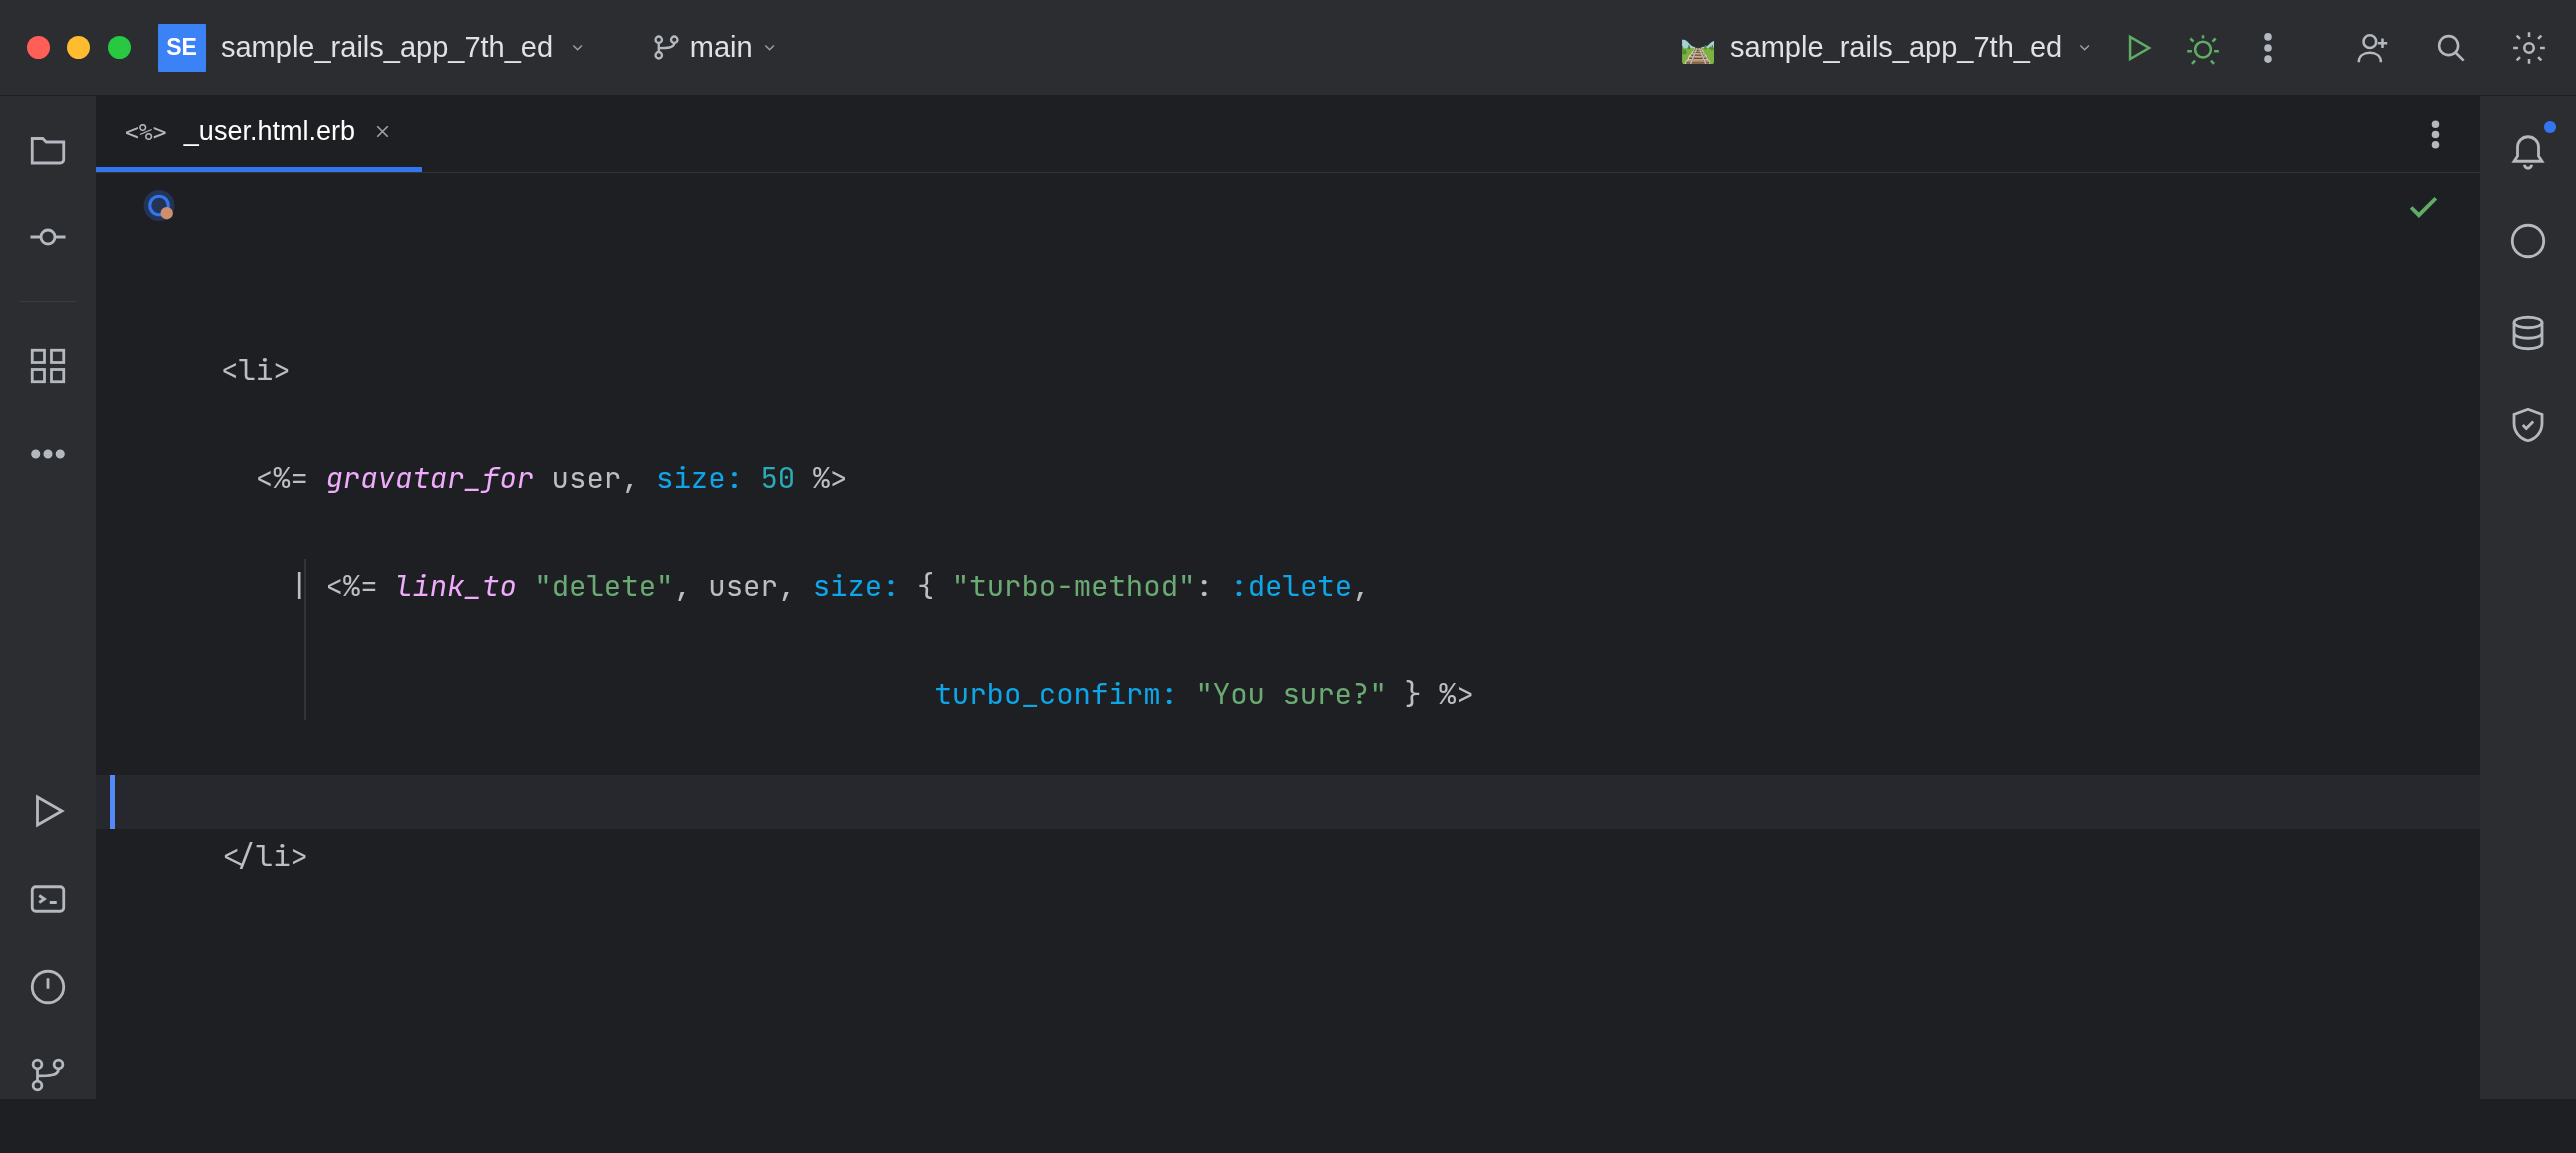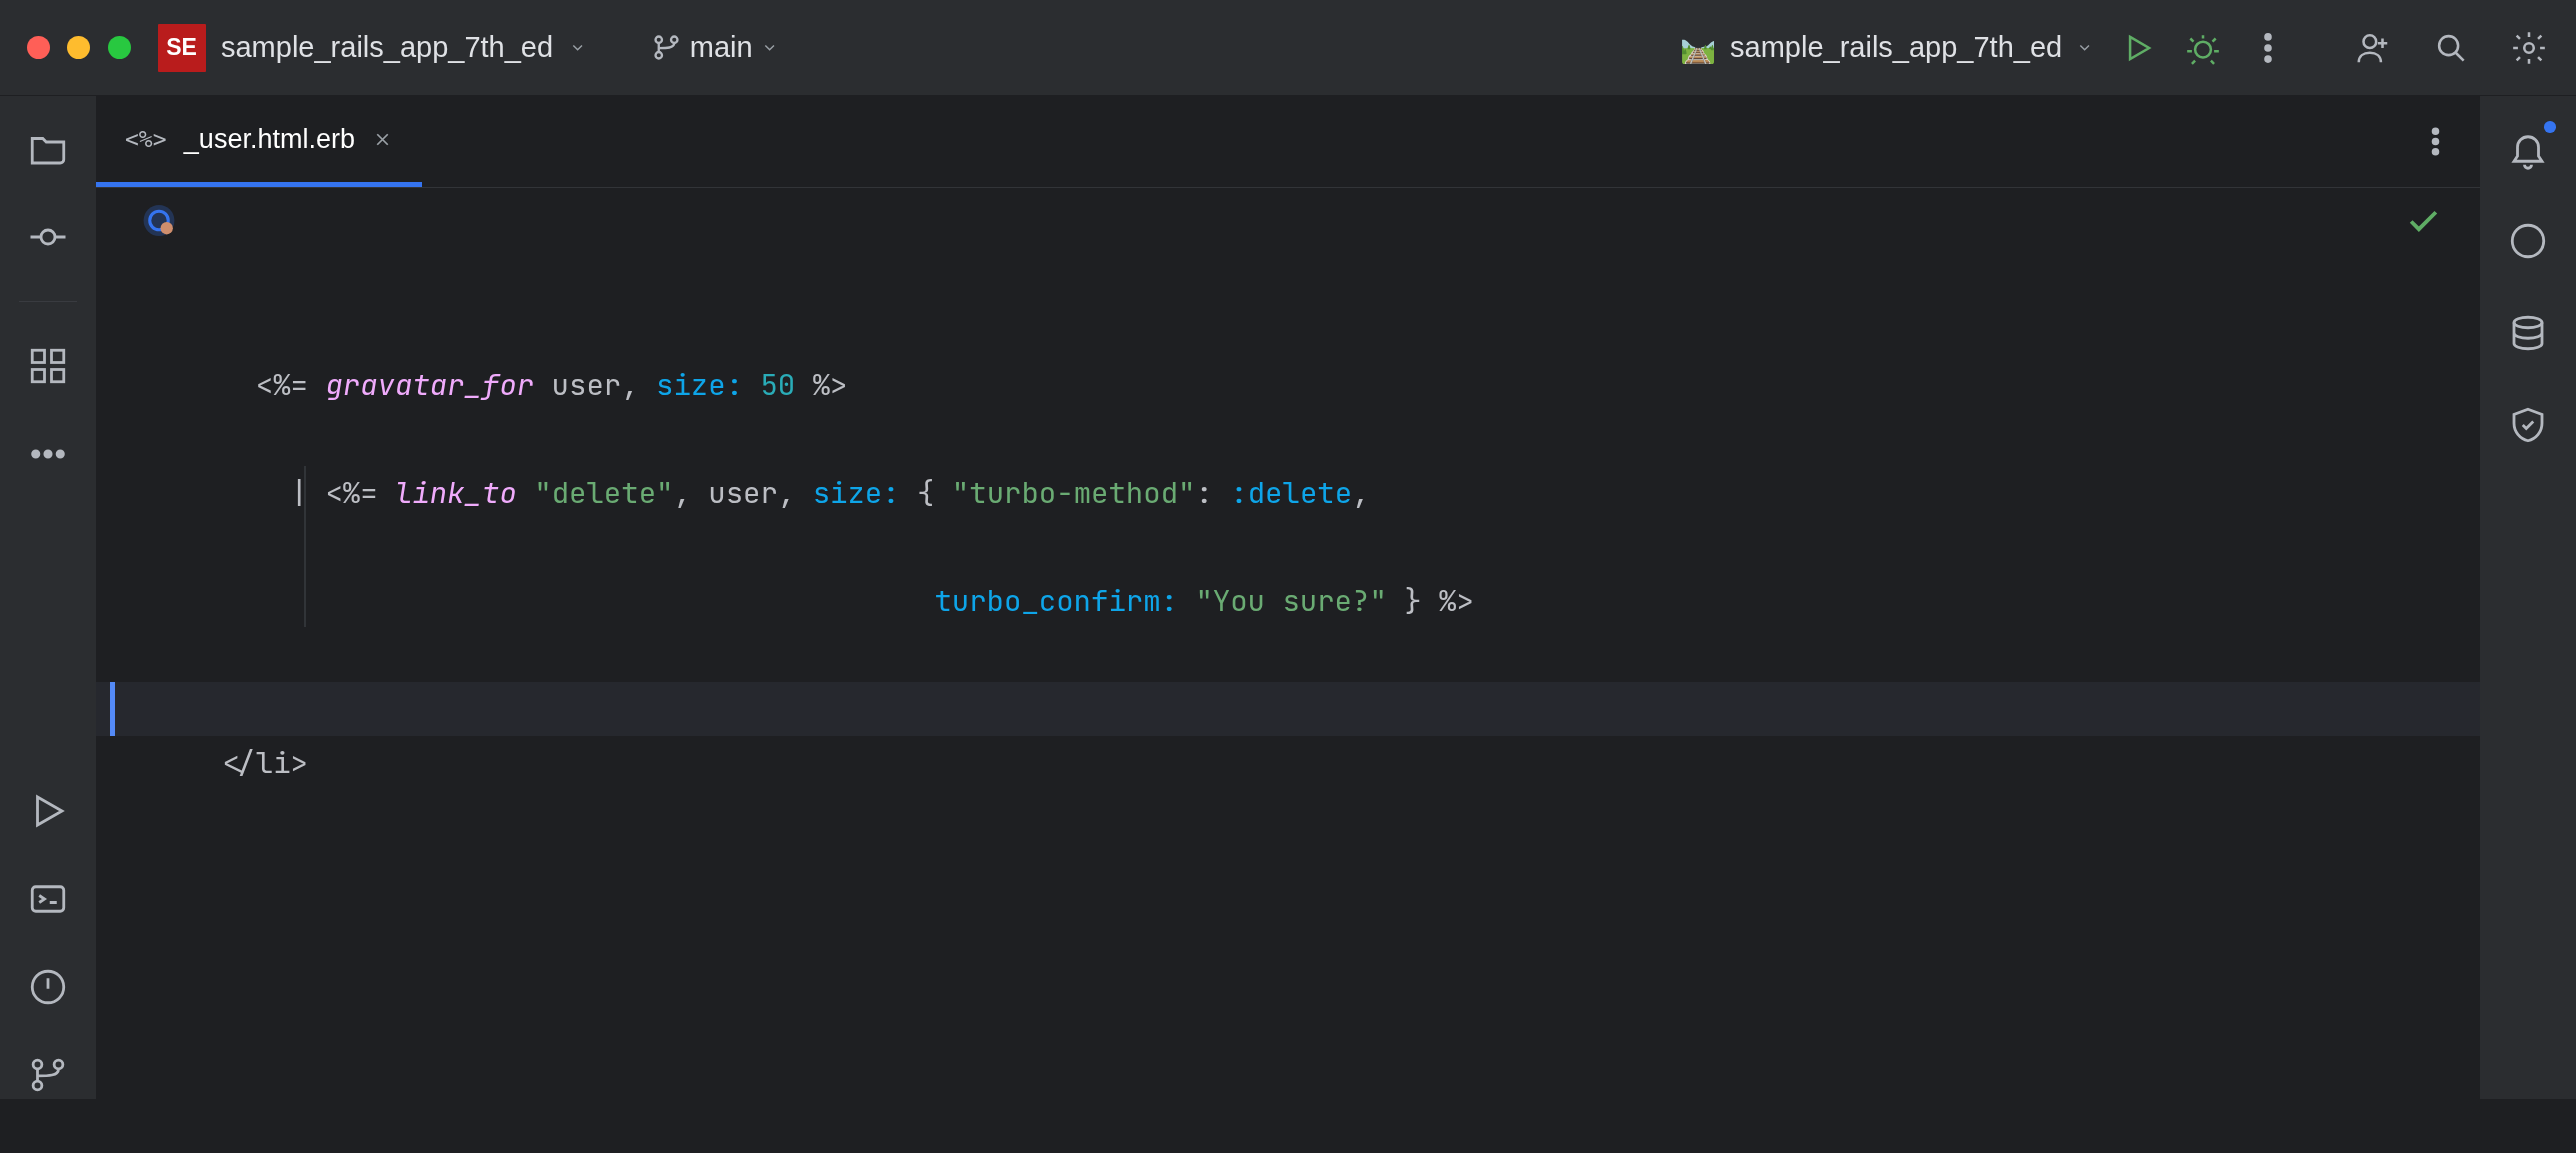--- a/index.html
+++ b/index.html
@@ -23,21 +23,21 @@
     border-bottom: 1px solid #1e1f22;
   }
   .traffic { display: flex; gap: 17.3px; }
   .tl { width: 23px; height: 23px; border-radius: 50%; }
   .tl.r { background: #ff5f57; }
   .tl.y { background: #febc2e; }
   .tl.g { background: #28c840; }
 
   .proj-badge {
     width: 48px; height: 48px; border-radius: 1px;
-    background: #b91c1c; color: #fff;
+    background: #3b82f6; color: #fff;
     display: flex; align-items: center; justify-content: center;
     font-size: 23px; font-weight: 600;
   }
   .proj-name { font-size: 29px; color: #dfe1e5; }
   .dd-caret { width: 17.3px; height: 17.3px; fill: #9aa0a6; }
 
   .branch { display: flex; align-items: center; gap: 11.5px; font-size: 29px; color: #dfe1e5; }
   .run-area { display: flex; align-items: center; gap: 25px; }
   .run-config { display: flex; align-items: center; gap: 13.5px; font-size: 29px; color: #dfe1e5; }
   .rc-icon { font-size: 29px; }
@@ -293,20 +293,21 @@
             <circle cx="12" cy="12" r="6" stroke="#3574f0" stroke-width="2" fill="none"></circle>
             <circle cx="17" cy="17" r="4" fill="#cf8e6d"></circle>
           </svg>
       </div>
 
       <div class="code">
         <div class="checkmark"><svg viewBox="0 0 24 24">
               <path d="M4 12l5 5L20 6"></path>
             </svg></div>
 
+<div class="line"><span>&lt;li&gt;</span></div>
 <div class="line"><span>  &lt;%= </span><span class="fn">gravatar_for</span><span> user, </span><span class="sym">size: </span><span class="num">50</span><span> %&gt;</span></div>
 <div class="line" style="position:relative;"><span class="indent-guide" style="height:161px;"></span><span>    | &lt;%= </span><span class="fn">link_to</span><span> </span><span class="str">"delete"</span><span>, user, </span><span class="sym">size: </span><span>{ </span><span class="str">"turbo-method"</span><span>: </span><span class="sym">:delete</span><span>,</span></div>
 <div class="line"><span>                                         </span><span class="sym">turbo_confirm: </span><span class="str">"You sure?"</span><span> } %&gt;</span></div>
 <div class="line" style="position:relative;"><div class="highlighted-line"></div><div class="cursor-line"></div><span></span></div>
 <div class="line"><span>&lt;/li&gt;</span></div>
 
         
       </div>
     </div>
 

